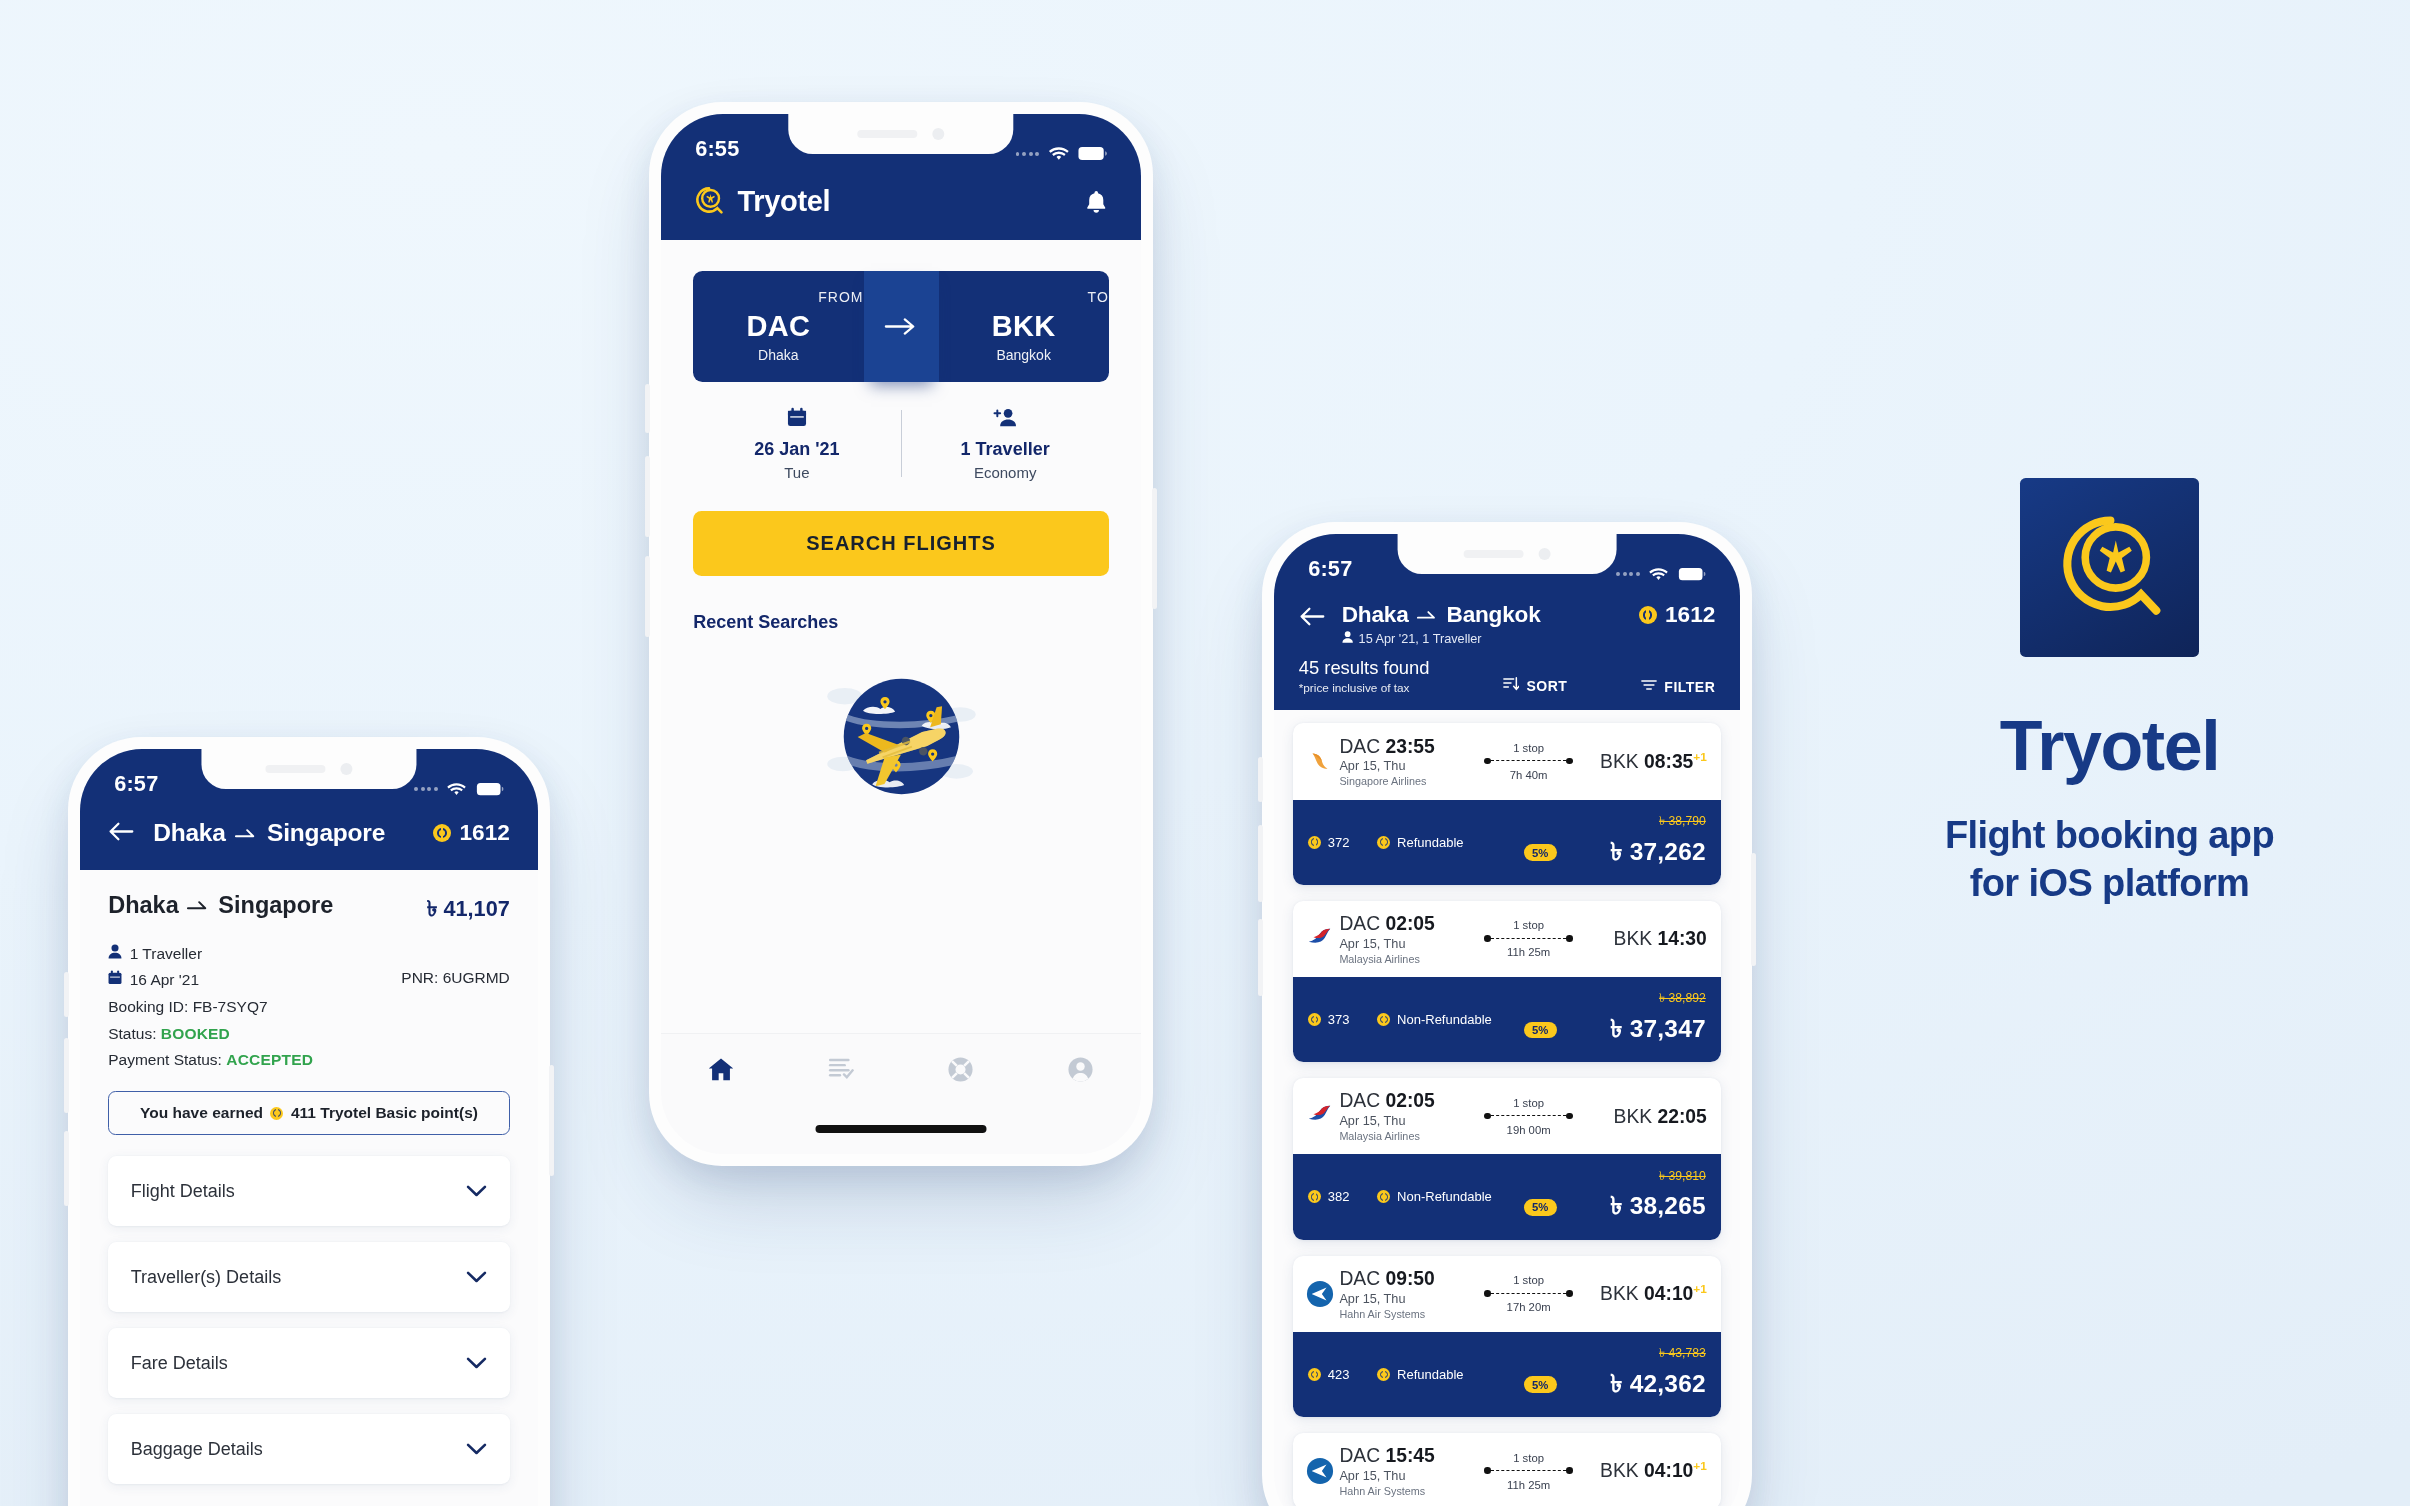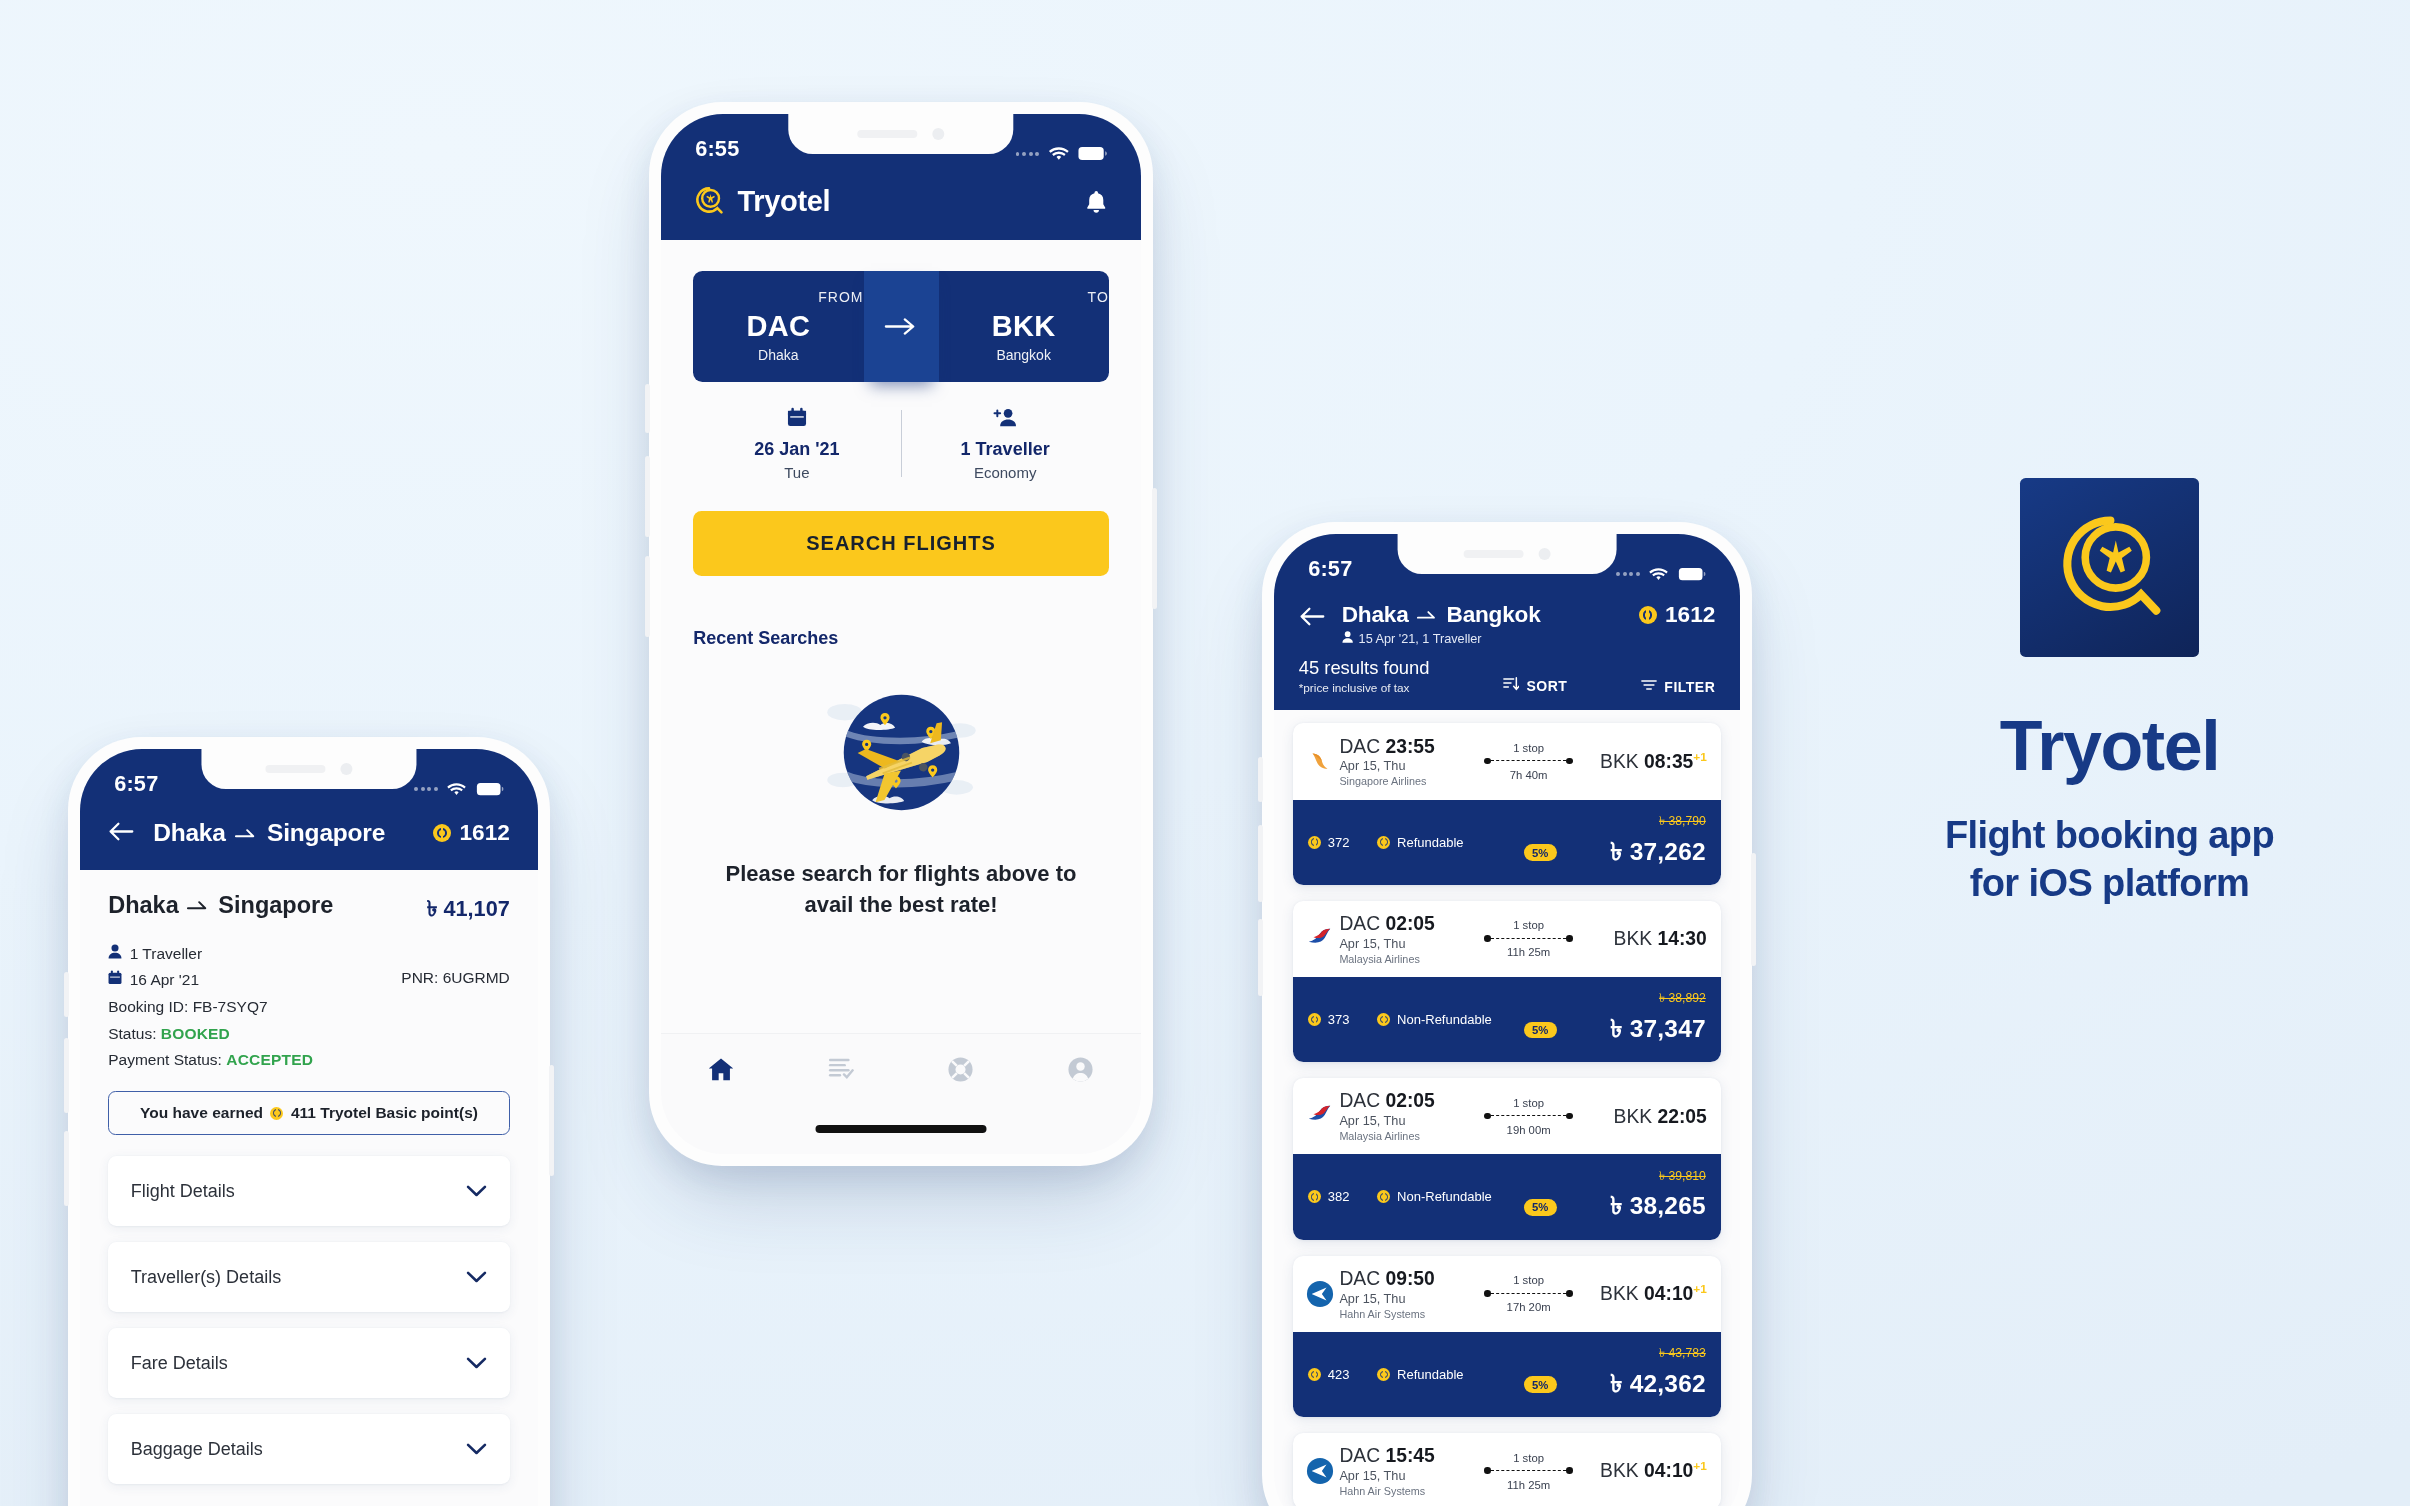--- a/index.html
+++ b/index.html
@@ -74,21 +74,21 @@
   .meta .m{ flex:1; text-align:center; }
   .meta .micon{ height:23.5px; display:flex; align-items:center; justify-content:center; }
   .meta .mbig{ font-size:18px; font-weight:bold; color:#13276a; margin-top:9.4px; }
   .meta .msub{ font-size:15px; color:#3e4a60; margin-top:3.8px; }
   .meta .vr{ width:0.9px; background:#c8ced8; margin:3.8px 0; }
 
   .searchbtn{ margin-top:30px; background:#fbc81c; color:#18212e; border-radius:8.5px;
               text-align:center; padding:21px 0; font-size:20px; font-weight:bold;
               letter-spacing:1px; border:none; width:100%; cursor:pointer; }
 
-  .recent-h{ margin-top:52px; font-size:18px; font-weight:bold; color:#13276a; }
+  .recent-h{ margin-top:36px; font-size:18px; font-weight:bold; color:#13276a; }
   .empty{ margin-top:21px; text-align:center; }
   .globe{ width:165px; height:165px; margin:0 auto; }
   .empty-txt{ margin-top:24.5px; font-size:22px; font-weight:bold; color:#1d222b;
               line-height:1.38; padding:0 5.6px; }
 
   .tabbar{ position:absolute; left:0; right:0; bottom:0; height:121px; background:#fafafb;
            border-top:0.9px solid #f0f1f3; display:flex; align-items:flex-start;
            padding-top:22.6px; }
   .tabbar .ti{ flex:1; display:flex; justify-content:center; }
   .homebar{ position:absolute; bottom:21px; left:50%; transform:translateX(-50%);
@@ -341,21 +341,20 @@
               <path d="M50 100l68-8 16 2c6 1 8 3 8 6s-3 5-9 6l-15 2-68-4z" fill="#f5cf55" opacity=".55"></path>
               <path d="M72 99l-22-26 10-1 30 25z" fill="#edb81e"></path>
               <path d="M70 104l-20 26 10 1 28-24z" fill="#f2c62f"></path>
               <path d="M128 90l14-18 6 1-8 18z" fill="#edb81e"></path>
               <circle cx="98" cy="95" r="4.6" fill="#4b5462"></circle>
                 <circle cx="112" cy="112" r="4.6" fill="#4b5462"></circle>
               <path d="M66 96h36v2.4H66zm2 6h34v2.2H68z" fill="#e2bb3c" opacity=".8"></path>
             </g>
           </svg>
         </div>
-        <div class="empty-txt">Please search for flights above to avail the best rate!</div>
       </div>
     </div>
 
     <div class="tabbar">
       <div class="ti">
         <span>
           <svg width="28" height="26" viewBox="0 0 30 28">
               <path d="M15 2.6L1.8 13.4h3.6V26h7.1v-7.4h5V26h7.1V13.4h3.6z" fill="#133077"></path>
             </svg>
         </span>

